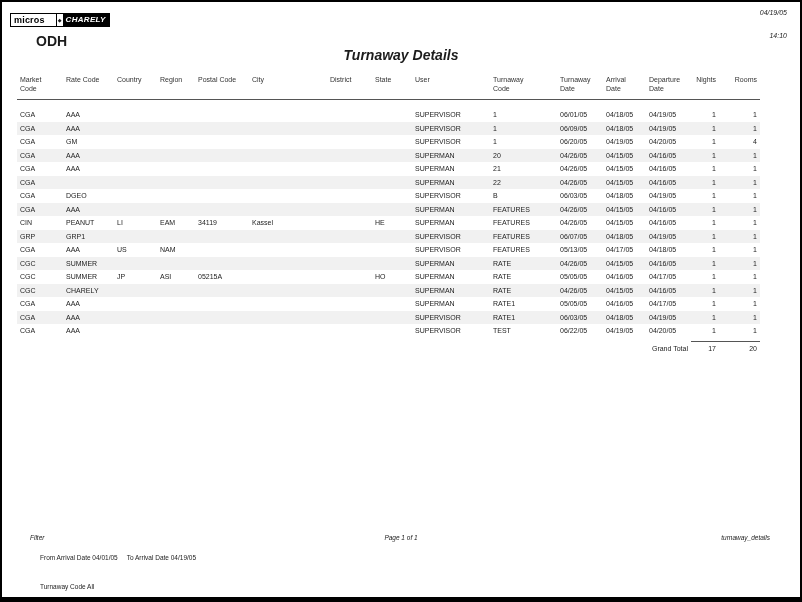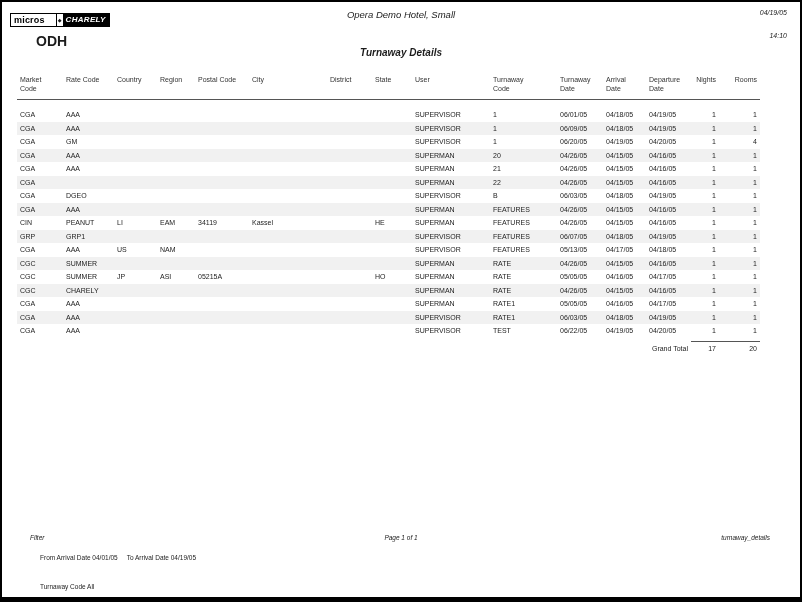--- a/index.html
+++ b/index.html
@@ -16,21 +16,21 @@
     border:1px solid #000; background:#fff; color:#000; font-weight:bold;
     font-size:9px; line-height:12px; padding:0 11px 0 3px; letter-spacing:0.2px;
   }
   .logo .diamond { background:#fff; border-top:1px solid #000; border-bottom:1px solid #000; font-size:5px; line-height:12px; padding:0 1px; }
   .logo .fidelio {
     background:#000; color:#fff; font-weight:bold; font-style:italic;
     font-size:8px; line-height:14px; padding:0 4px 0 3px; letter-spacing:0.3px;
   }
   .hotel-code { position:absolute; left:34px; top:31px; font-size:14px; font-weight:bold; }
   .hotel-name { position:absolute; left:0; top:7px; width:100%; text-align:center; font-style:italic; font-size:9.5px; }
-  .report-title { position:absolute; left:0; top:45px; width:100%; text-align:center; font-style:italic; font-weight:bold; font-size:10px; }
+  .report-title { position:absolute; left:0; top:45px; width:100%; text-align:center; font-style:italic; font-weight:bold; font-size:14px; }
   .report-date { position:absolute; right:13px; top:7px; font-style:italic; font-size:7px; }
   .report-time { position:absolute; right:13px; top:30px; font-style:italic; font-size:7px; }
 
   
   table.report {
     position:absolute; left:15px; top:72px; width:743px;
     border-collapse:collapse; table-layout:fixed; font-size:7px;
   }
   table.report th {
     text-align:left; vertical-align:top; font-weight:normal; color:#333;
@@ -60,21 +60,20 @@
 <body>
 
 <div class="page">
 
   <div class="logo">
     <span class="micros">micros</span>
     <span class="diamond">◆</span>
     <span class="fidelio">CHARELY</span>
   </div>
   <div class="hotel-code">ODH</div>
-  <div class="hotel-name">Opera Demo Hotel, Small</div>
   <div class="report-title">Turnaway Details</div>
   <div class="report-date">04/19/05</div>
   <div class="report-time">14:10</div>
 
   <table class="report">
     <colgroup>
         <col style="width: 46px;">
         <col style="width: 51px;">
         <col style="width: 43px;">
         <col style="width: 38px;">

